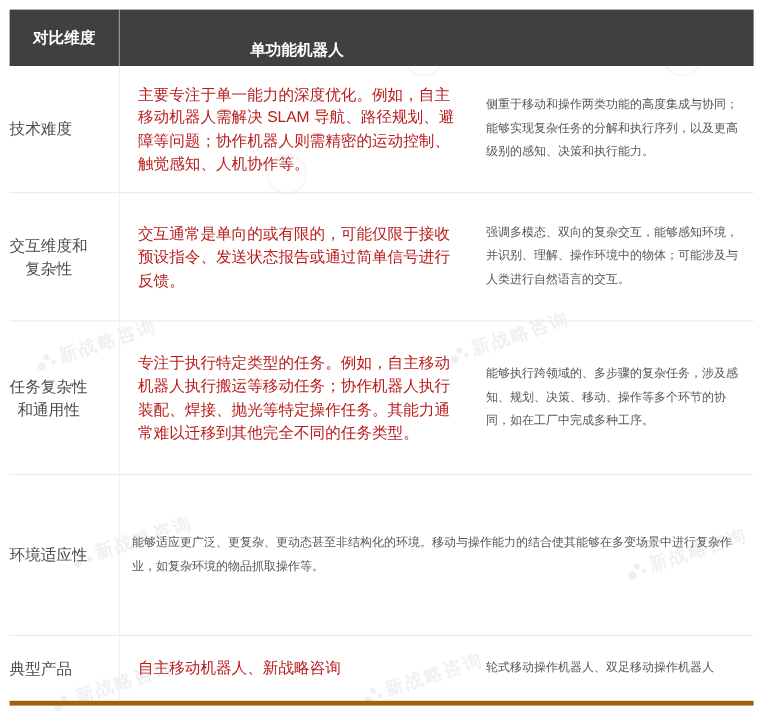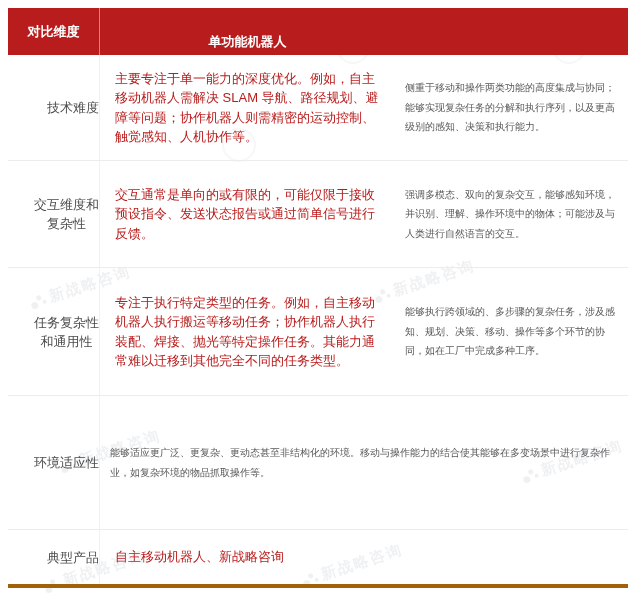--- a/index.html
+++ b/index.html
@@ -5,36 +5,36 @@
   * { margin:0; padding:0; box-sizing:border-box; }
   html,body { background:#ffffff; }
   .page {
     position:relative; width:636px; height:603px; background:#ffffff;
     overflow:hidden; font-family:"Liberation Sans","DejaVu Sans",sans-serif;
   }
   .tbl { position:absolute; left:8px; top:8px; width:620px; }
 
   
   .thead { display:flex; height:47px; align-items:center;
-           background:#b91c1c; color:#ffffff; font-weight:bold; font-size:13px; }
+           background:#404040; color:#ffffff; font-weight:bold; font-size:13px; }
   .th { text-align:center; }
   .th-1 { width:92px; height:100%; display:flex; align-items:center; justify-content:center;
           border-right:1px solid rgba(255,255,255,0.45); }
   .th-2 { width:295px;margin-top:20px; }
   .th-3 { flex:1; }
 
   
   .row { display:flex; align-items:center; border-bottom:1px solid #ececec; }
   .rows .row:nth-child(1){ height:106px; }
   .rows .row:nth-child(2){ height:107px; }
   .rows .row:nth-child(3){ height:128px; }
   .rows .row:nth-child(4){ height:134px; }
   .rows .row:nth-child(5){ height:58px; border-bottom:4px solid #a16207; }
 
-  .c1 { width:92px; align-self:stretch; display:flex; align-items:center; justify-content:flex-end;
+  .c1 { width:92px; align-self:stretch; display:flex; align-items:center; justify-content:flex-start;
         text-align:center; color:#4c4c4c; font-size:13px; line-height:19px;
         border-right:1px solid #f1f1f1; }
   .c1 .dim { white-space:pre-line; }
   .c2 { width:295px; padding:0 12px 0 15px; font-size:13px; line-height:19.5px; color:#b91c1c; }
   .c3 { flex:1; padding:0 8px 0 10px;  font-size:10px; line-height:19.5px; color:#585858; }
 
   
   .wm { position:absolute; display:flex; align-items:center; gap:4px;
         color:#6f7a8a; opacity:0.10; transform:rotate(-18deg);
         font-size:15px; font-weight:bold; letter-spacing:2px; pointer-events:none; }
@@ -150,17 +150,18 @@
       <span class="dim">环境适应性</span>
     </div>
     <div class="c3">能够适应更广泛、更复杂、更动态甚至非结构化的环境。移动与操作能力的结合使其能够在多变场景中进行复杂作业，如复杂环境的物品抓取操作等。</div>
   </div>
 
   <div class="row">
     <div class="c1">
       <span class="dim">典型产品</span>
     </div>
     <div class="c2">自主移动机器人、新战略咨询</div>
+    <div class="c3">轮式移动操作机器人、双足移动操作机器人</div>
   </div>
 </div>
   </div>
 
 </div>
 
 </body></html>

